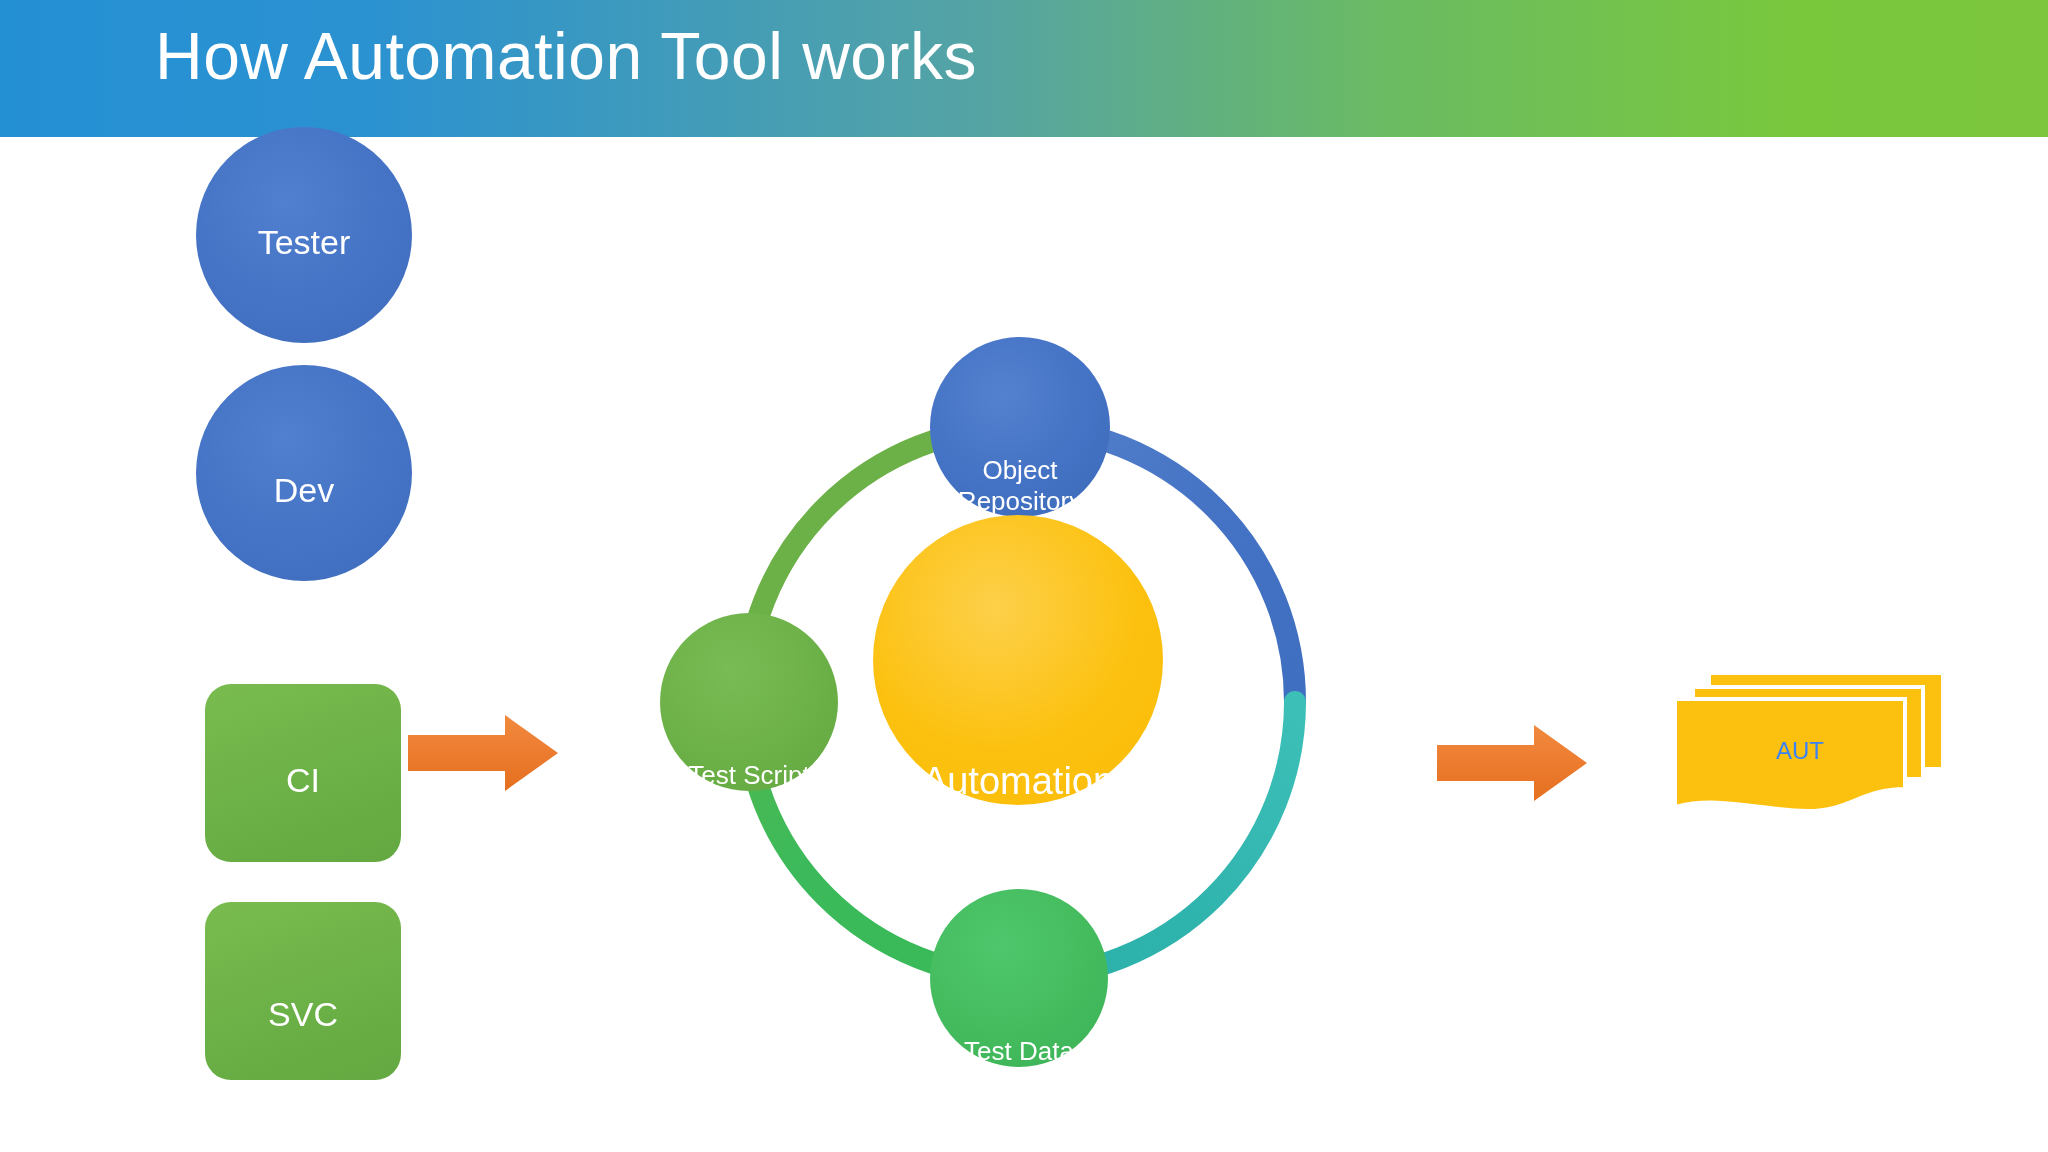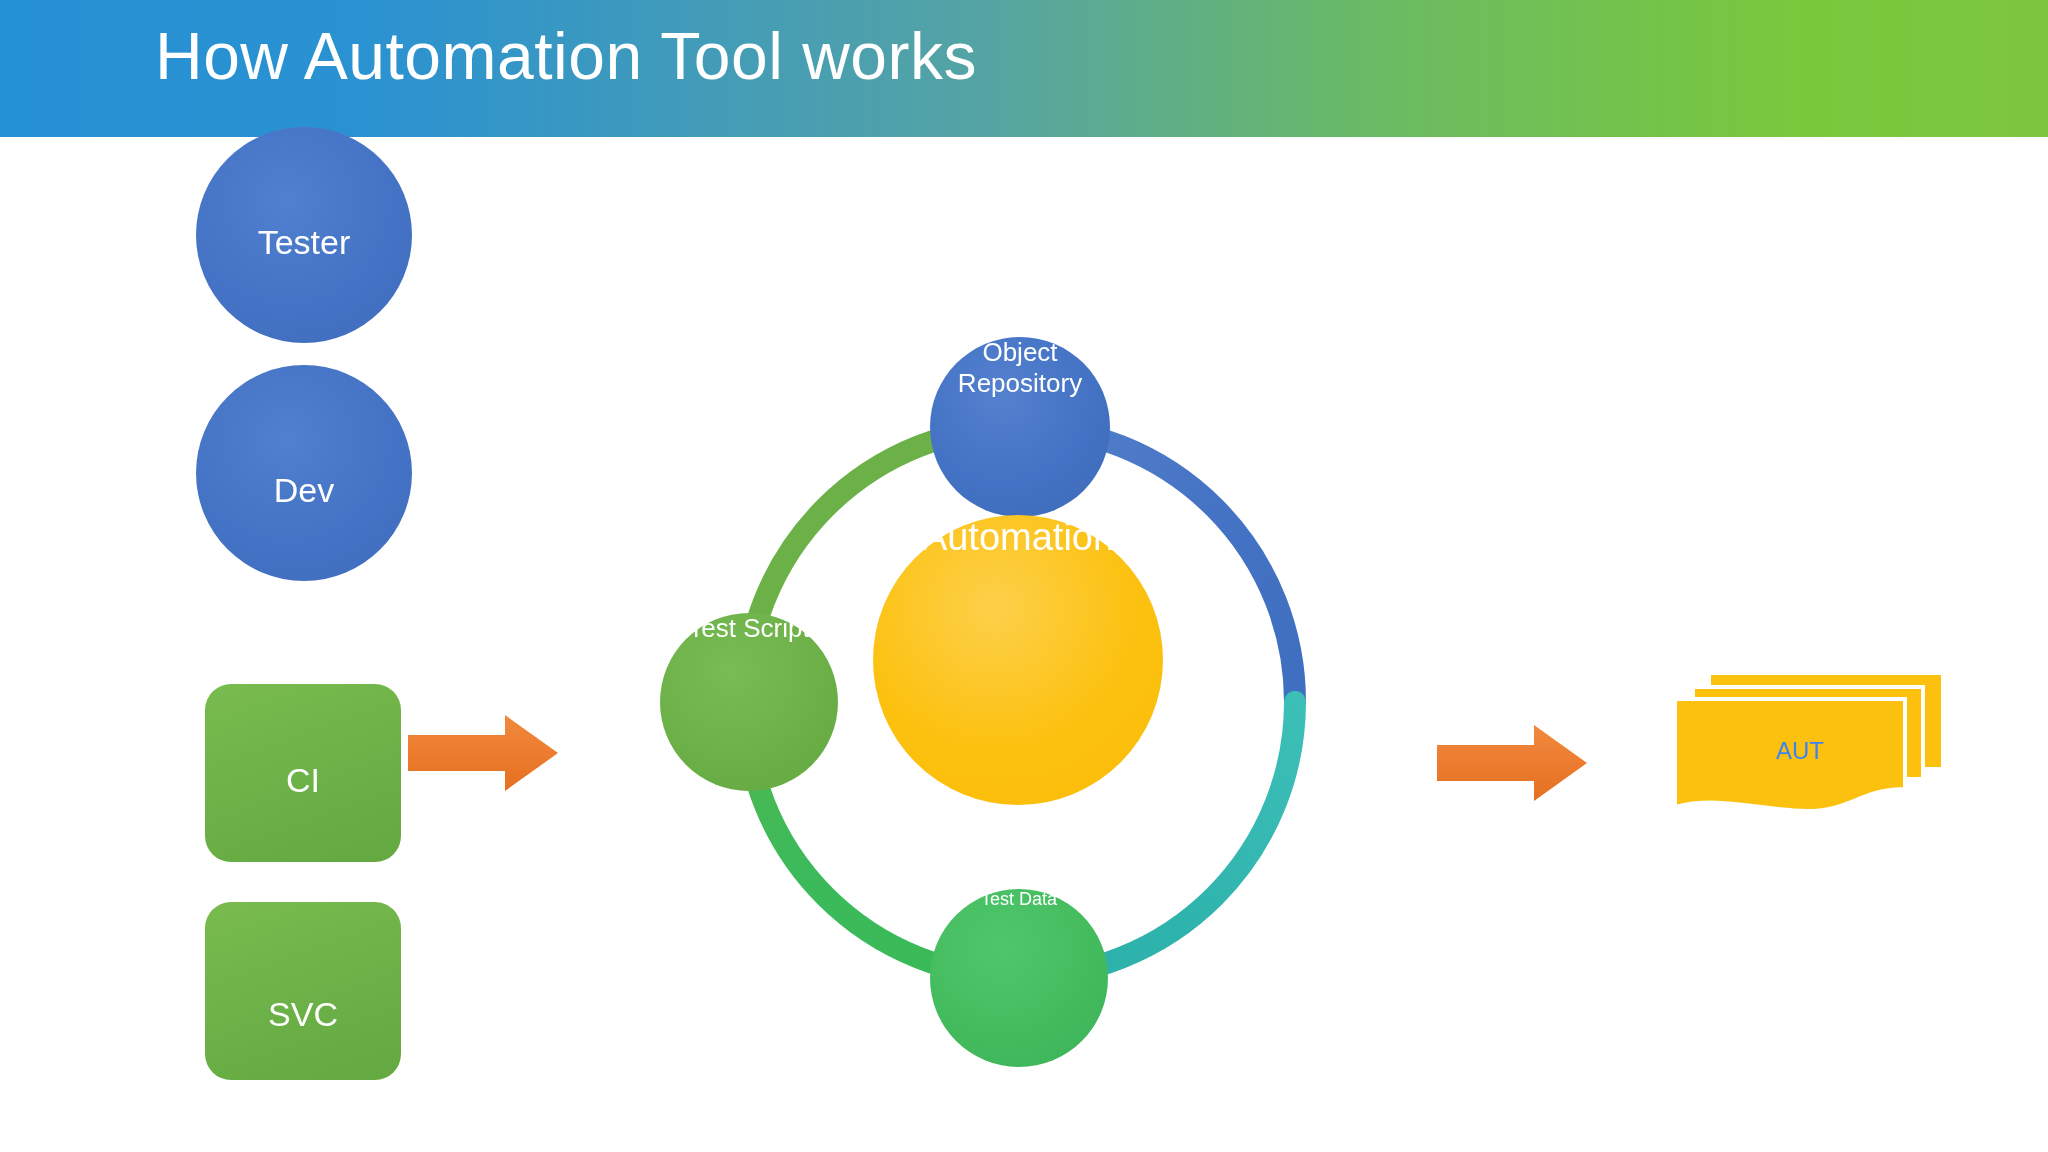--- a/index.html
+++ b/index.html
@@ -120,21 +120,21 @@
   }
   #cycle-ring-svg {
     position: absolute;
     left: 0; top: 0;
   }
 
   .cycle-node {
     position: absolute;
     border-radius: 50%;
     display: flex;
-    align-items: flex-start;
+    align-items: flex-end;
     justify-content: center;
     color: #ffffff;
     text-align: center;
     line-height: 1.2;
     font-weight: 400;
   }
 
   
   #node-object-repository {
     left: 300px; top: 0px;
@@ -156,21 +156,21 @@
     left: 30px; top: 276px;
     width: 178px; height: 178px;
     font-size: 26px;
     background: radial-gradient(circle at 40% 32%, #79bb55 0%, #6cb147 55%, #61a640 100%);
   }
 
   
   #node-test-data {
     left: 300px; top: 552px;
     width: 178px; height: 178px;
-    font-size: 18px;
+    font-size: 26px;
     background: radial-gradient(circle at 40% 32%, #4ec66b 0%, #44bc5e 55%, #3bb055 100%);
   }
 
   
   #node-automation {
     left: 243px; top: 178px;
     width: 290px; height: 290px;
     font-size: 38px;
     background: radial-gradient(circle at 42% 32%, #fdd04a 0%, #fcc10f 55%, #f9bb07 100%);
   }

